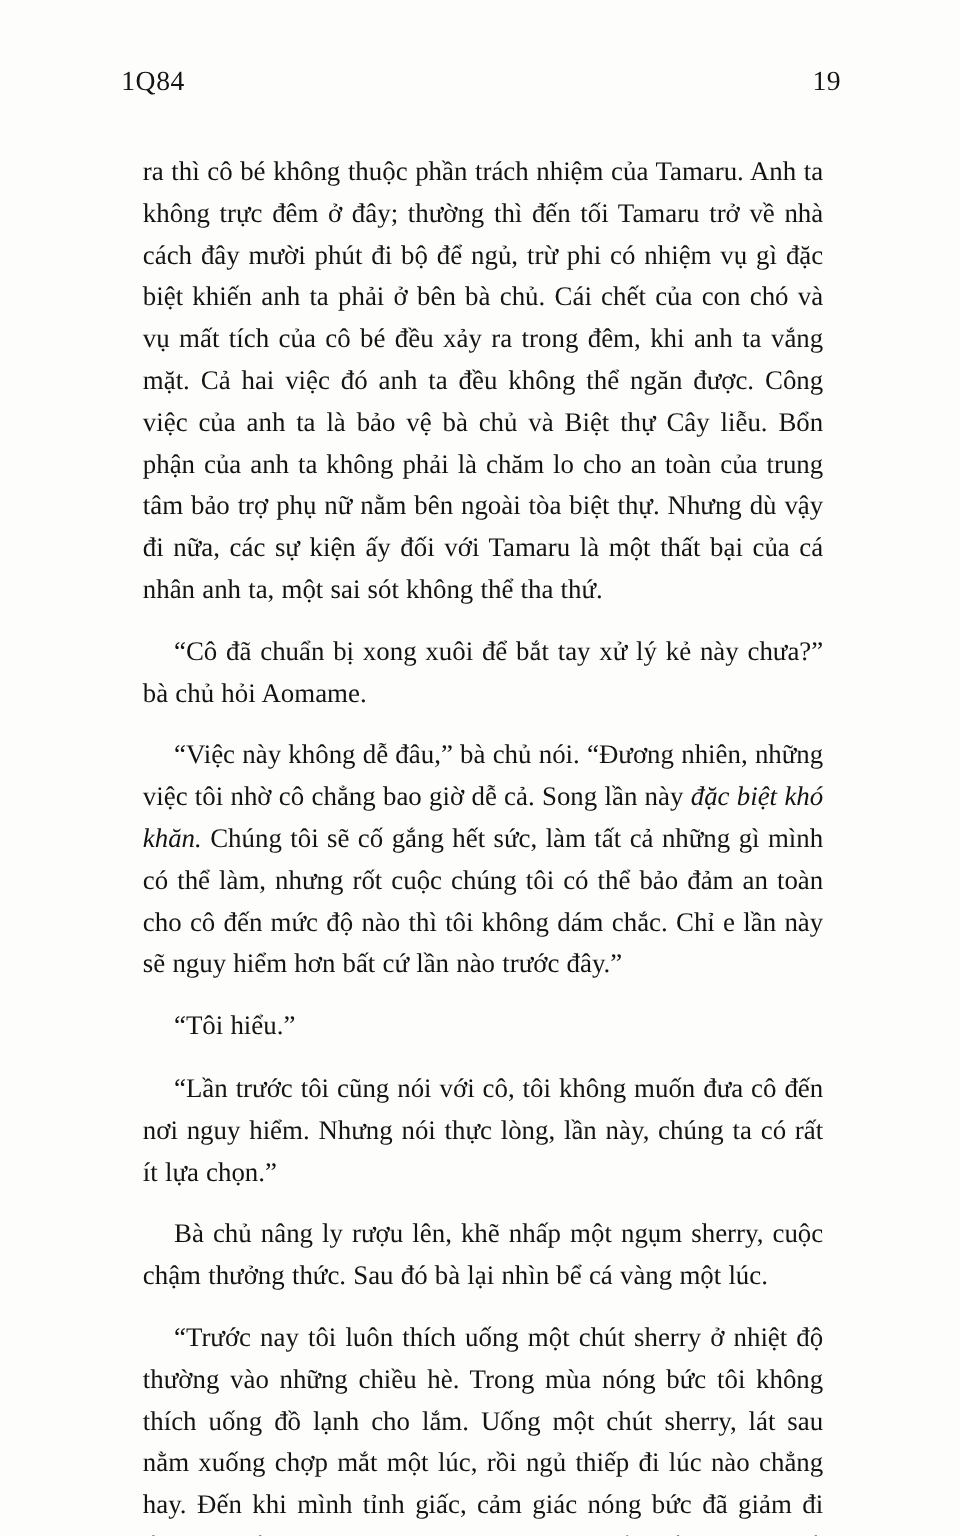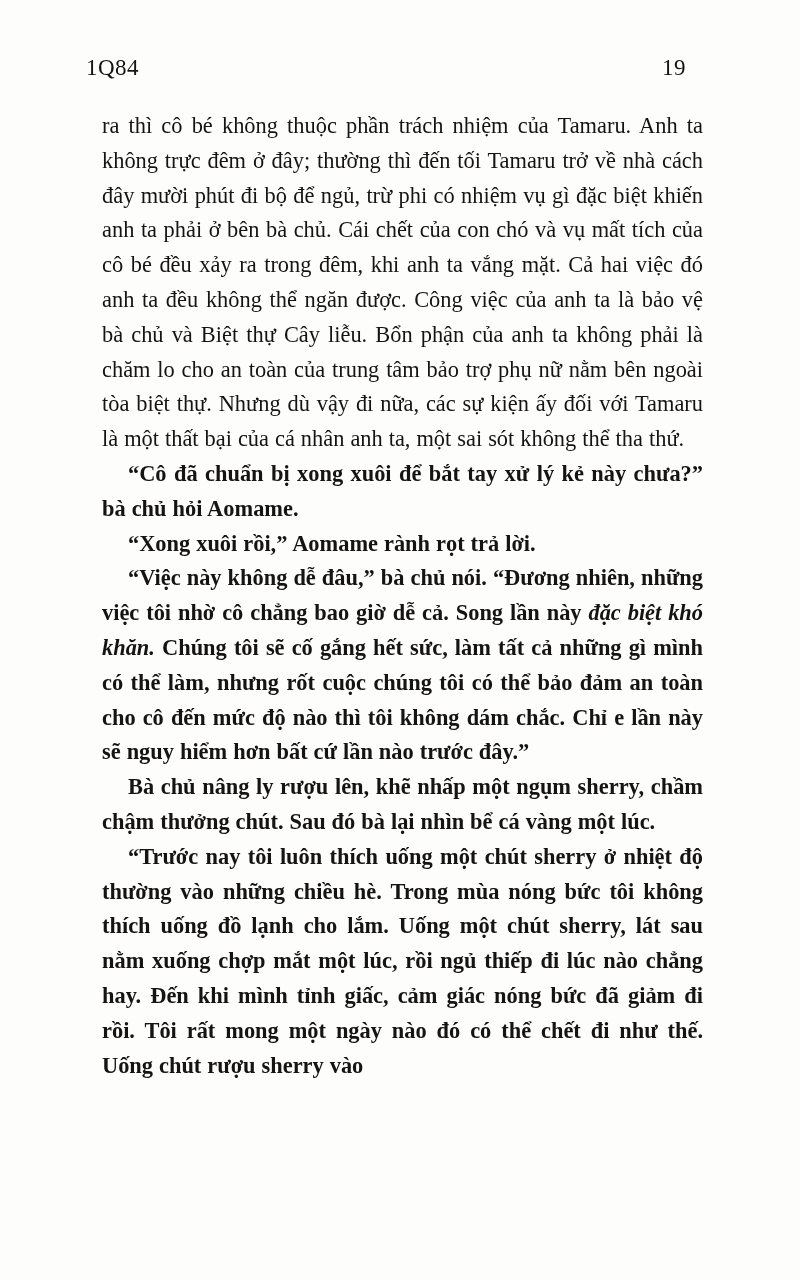--- a/index.html
+++ b/index.html
@@ -12,63 +12,63 @@
     width: 800px;
     height: 1280px;
     background: #fdfdfb;
     overflow: hidden;
     font-family: "Liberation Serif", "DejaVu Serif", serif;
     color: #161412;
   }
   .running-header {
     position: absolute;
     top: 55px;
-    left: 86px;
+    left: 101px;
     width: 600px;
     display: flex;
     justify-content: space-between;
     align-items: baseline;
     font-size: 23px;
     letter-spacing: 0.5px;
   }
   .page-body {
     position: absolute;
     top: 109px;
     left: 102px;
     width: 601px;
     font-size: 22.4px;
     line-height: 34.8px;
     text-align: justify;
     text-justify: inter-word;
   }
   .para {
-    margin: 0;
+    margin: 17px;
     padding: 0;
     word-spacing: 0.4px;
   }
   .para.indent {
     text-indent: 26px;
-    font-weight: bold;
   }
   .para em {
     font-style: italic;
   }
 </style>
 </head>
 <body>
 
 <div class="page">
 
   <div class="running-header">
     <span>1Q84</span>
     <span>19</span>
   </div>
 
   <div class="page-body">
       <p class="para"><span>ra thì cô bé không thuộc phần trách nhiệm của Tamaru. Anh ta không trực đêm ở đây; thường thì đến tối Tamaru trở về nhà cách đây mười phút đi bộ để ngủ, trừ phi có nhiệm vụ gì đặc biệt khiến anh ta phải ở bên bà chủ. Cái chết của con chó và vụ mất tích của cô bé đều xảy ra trong đêm, khi anh ta vắng mặt. Cả hai việc đó anh ta đều không thể ngăn được. Công việc của anh ta là bảo vệ bà chủ và Biệt thự Cây liễu. Bổn phận của anh ta không phải là chăm lo cho an toàn của trung tâm bảo trợ phụ nữ nằm bên ngoài tòa biệt thự. Nhưng dù vậy đi nữa, các sự kiện ấy đối với Tamaru là một thất bại của cá nhân anh ta, một sai sót không thể tha thứ.</span></p>
       <p class="para indent"><span>“Cô đã chuẩn bị xong xuôi để bắt tay xử lý kẻ này chưa?” bà chủ hỏi Aomame.</span></p>
-      <p class="para indent"><span>“Xong xuôi rồi,” Aomame rành rọt trả lời.</span></p>
       <p class="para indent"><span>“Việc này không dễ đâu,” bà chủ nói. “Đương nhiên, những việc tôi nhờ cô chẳng bao giờ dễ cả. Song lần này </span><em>đặc biệt khó khăn.</em><span> Chúng tôi sẽ cố gắng hết sức, làm tất cả những gì mình có thể làm, nhưng rốt cuộc chúng tôi có thể bảo đảm an toàn cho cô đến mức độ nào thì tôi không dám chắc. Chỉ e lần này sẽ nguy hiểm hơn bất cứ lần nào trước đây.”</span></p>
-      <p class="para indent"><span>Bà chủ nâng ly rượu lên, khẽ nhấp một ngụm sherry, chầm chậm thưởng chút. Sau đó bà lại nhìn bể cá vàng một lúc.</span></p>
+      <p class="para indent"><span>“Tôi hiểu.”</span></p>
+      <p class="para indent"><span>“Lần trước tôi cũng nói với cô, tôi không muốn đưa cô đến nơi nguy hiểm. Nhưng nói thực lòng, lần này, chúng ta có rất ít lựa chọn.”</span></p>
+      <p class="para indent"><span>Bà chủ nâng ly rượu lên, khẽ nhấp một ngụm sherry, cuộc chậm thưởng thức. Sau đó bà lại nhìn bể cá vàng một lúc.</span></p>
       <p class="para indent"><span>“Trước nay tôi luôn thích uống một chút sherry ở nhiệt độ thường vào những chiều hè. Trong mùa nóng bức tôi không thích uống đồ lạnh cho lắm. Uống một chút sherry, lát sau nằm xuống chợp mắt một lúc, rồi ngủ thiếp đi lúc nào chẳng hay. Đến khi mình tỉnh giấc, cảm giác nóng bức đã giảm đi rồi. Tôi rất mong một ngày nào đó có thể chết đi như thế. Uống chút rượu sherry vào</span></p>
     </div>
 
 </div>
 
 </body></html>

